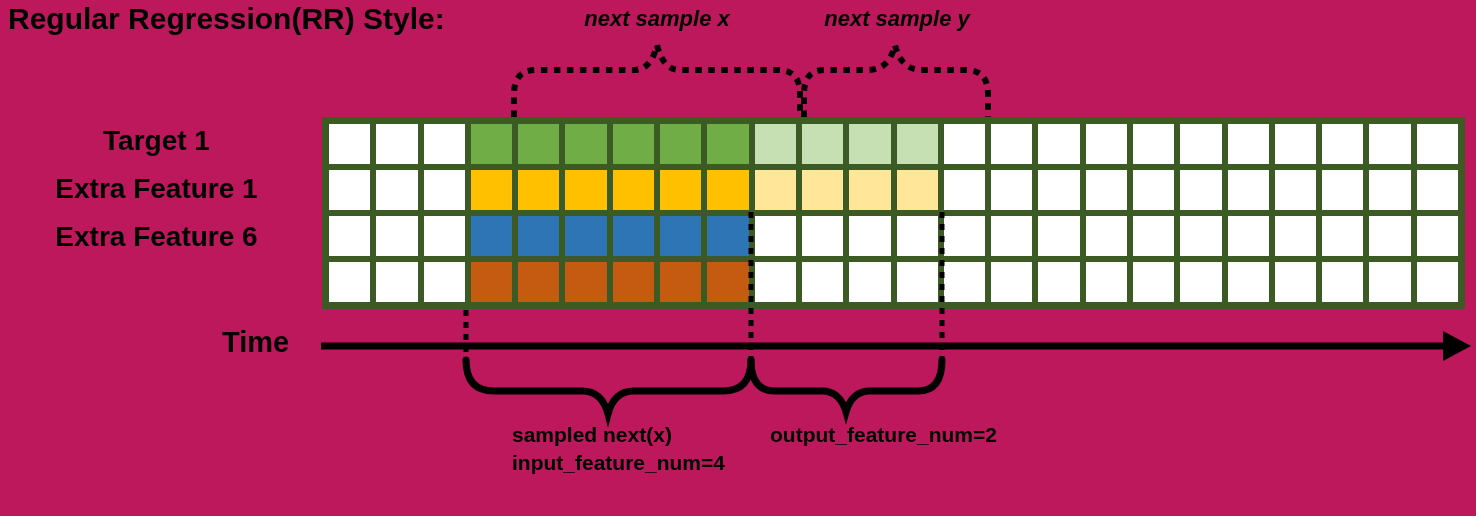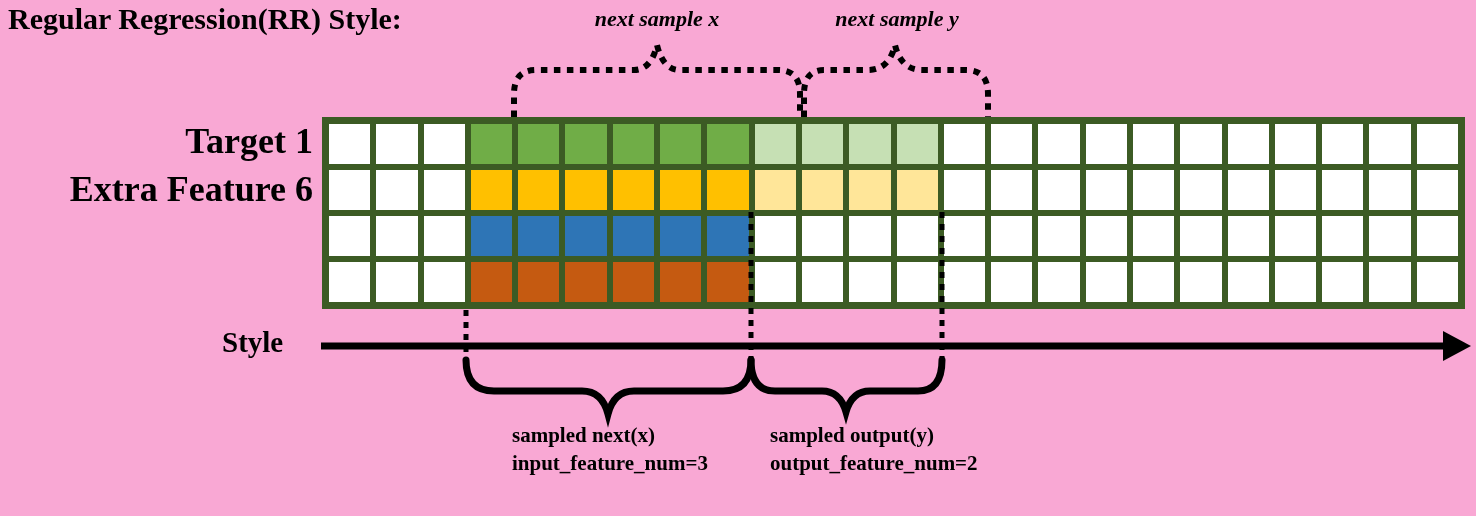--- a/index.html
+++ b/index.html
@@ -1,33 +1,33 @@
 <!DOCTYPE html>
 <html><head>
 <meta charset="utf-8">
 <style>
   html,body { margin:0; padding:0; background:#ffffff; }
   .canvas {
-    position:relative; width:1476px; height:516px; background:#f9a8d4;
-    font-family:Liberation Serif, serif; color:#000000; overflow:hidden;
+    position:relative; width:1476px; height:516px; background:#be185d;
+    font-family:Liberation Sans, sans-serif; color:#000000; overflow:hidden;
   }
   .title {
     position:absolute; left:8px; top:2px;
     font-size:30px; font-weight:bold; letter-spacing:0;
   }
   .toplabel {
     position:absolute; top:6px; width:220px; text-align:center;
     font-style:italic; font-weight:600; font-size:22px;
   }
   .toplabel.x { left:547px; }
   .toplabel.y { left:787px; }
   .rowlabels { position:absolute; left:0; top:117px; width:313px; }
   .rowlabels .rl {
-    height:48px; line-height:48px; text-align:right;
-    font-weight:bold; font-size:36px; white-space:nowrap;
+    height:48px; line-height:48px; text-align:center;
+    font-weight:bold; font-size:28px; white-space:nowrap;
   }
   .grid {
     position:absolute; left:322px; top:117px; width:1143px; height:192px;
     display:grid; grid-template-columns:repeat(24,1fr); grid-template-rows:repeat(4,1fr);
     gap:6px; padding:7px; box-sizing:border-box;
   }
   .cell { width:100%; height:100%; }
   .timelabel {
     position:absolute; left:222px; top:326px;
     font-size:29px; font-weight:bold;
@@ -45,20 +45,21 @@
 
 <div class="canvas">
 
   <div class="title">Regular Regression(RR) Style:</div>
 
   <div class="toplabel x">next sample x</div>
   <div class="toplabel y">next sample y</div>
 
   <div class="rowlabels">
     <div class="rl">Target 1</div>
+    <div class="rl">Extra Feature 1</div>
     <div class="rl">Extra Feature 6</div>
   </div>
 
   <div class="grid" id="grid" style="background: rgb(60, 91, 36);">
       <div class="cell" style="background: rgb(255, 255, 255);"></div>
       <div class="cell" style="background: rgb(255, 255, 255);"></div>
       <div class="cell" style="background: rgb(255, 255, 255);"></div>
       <div class="cell" style="background: rgb(112, 173, 71);"></div>
       <div class="cell" style="background: rgb(112, 173, 71);"></div>
       <div class="cell" style="background: rgb(112, 173, 71);"></div>
@@ -163,25 +164,24 @@
     <path d="M 514 117 L 514 94 Q 514 70 536 70 L 634 70 Q 651 70 657 45 Q 663 70 680 70 L 778 70 Q 800 70 800 94 L 800 117" fill="none" stroke="#000" stroke-width="6" stroke-dasharray="6.5 6.5"></path>
     <path d="M 804 117 L 804 94 Q 804 70 824 70 L 868 70 Q 889 70 895 45 Q 901 70 922 70 L 966 70 Q 988 70 988 94 L 988 117" fill="none" stroke="#000" stroke-width="6" stroke-dasharray="6.5 6.5"></path>
 
     <line x1="321" y1="346" x2="1446" y2="346" stroke="#000" stroke-width="7"></line>
     <polygon points="1443,331 1471,346 1443,361" fill="#000"></polygon>
 
     <path d="M 466 360 Q 466 391 494 391 L 582 391 Q 602 391 608 414 Q 614 391 634 391 L 723 391 Q 751 391 751 360" fill="none" stroke="#000" stroke-width="7" stroke-linecap="round"></path>
     <path d="M 751 360 Q 751 391 775 391 L 822 391 Q 840 391 846 412 Q 852 391 870 391 L 918 391 Q 942 391 942 360" fill="none" stroke="#000" stroke-width="7" stroke-linecap="round"></path>
   </svg>
 
-  <div class="timelabel">Style</div>
+  <div class="timelabel">Time</div>
 
   <div class="textblock in">
     <div>sampled next(x)</div>
-    <div>input_feature_num=3</div>
+    <div>input_feature_num=4</div>
   </div>
 
   <div class="textblock out">
-    <div>sampled output(y)</div>
     <div>output_feature_num=2</div>
   </div>
 
 </div>
 
 </body></html>

